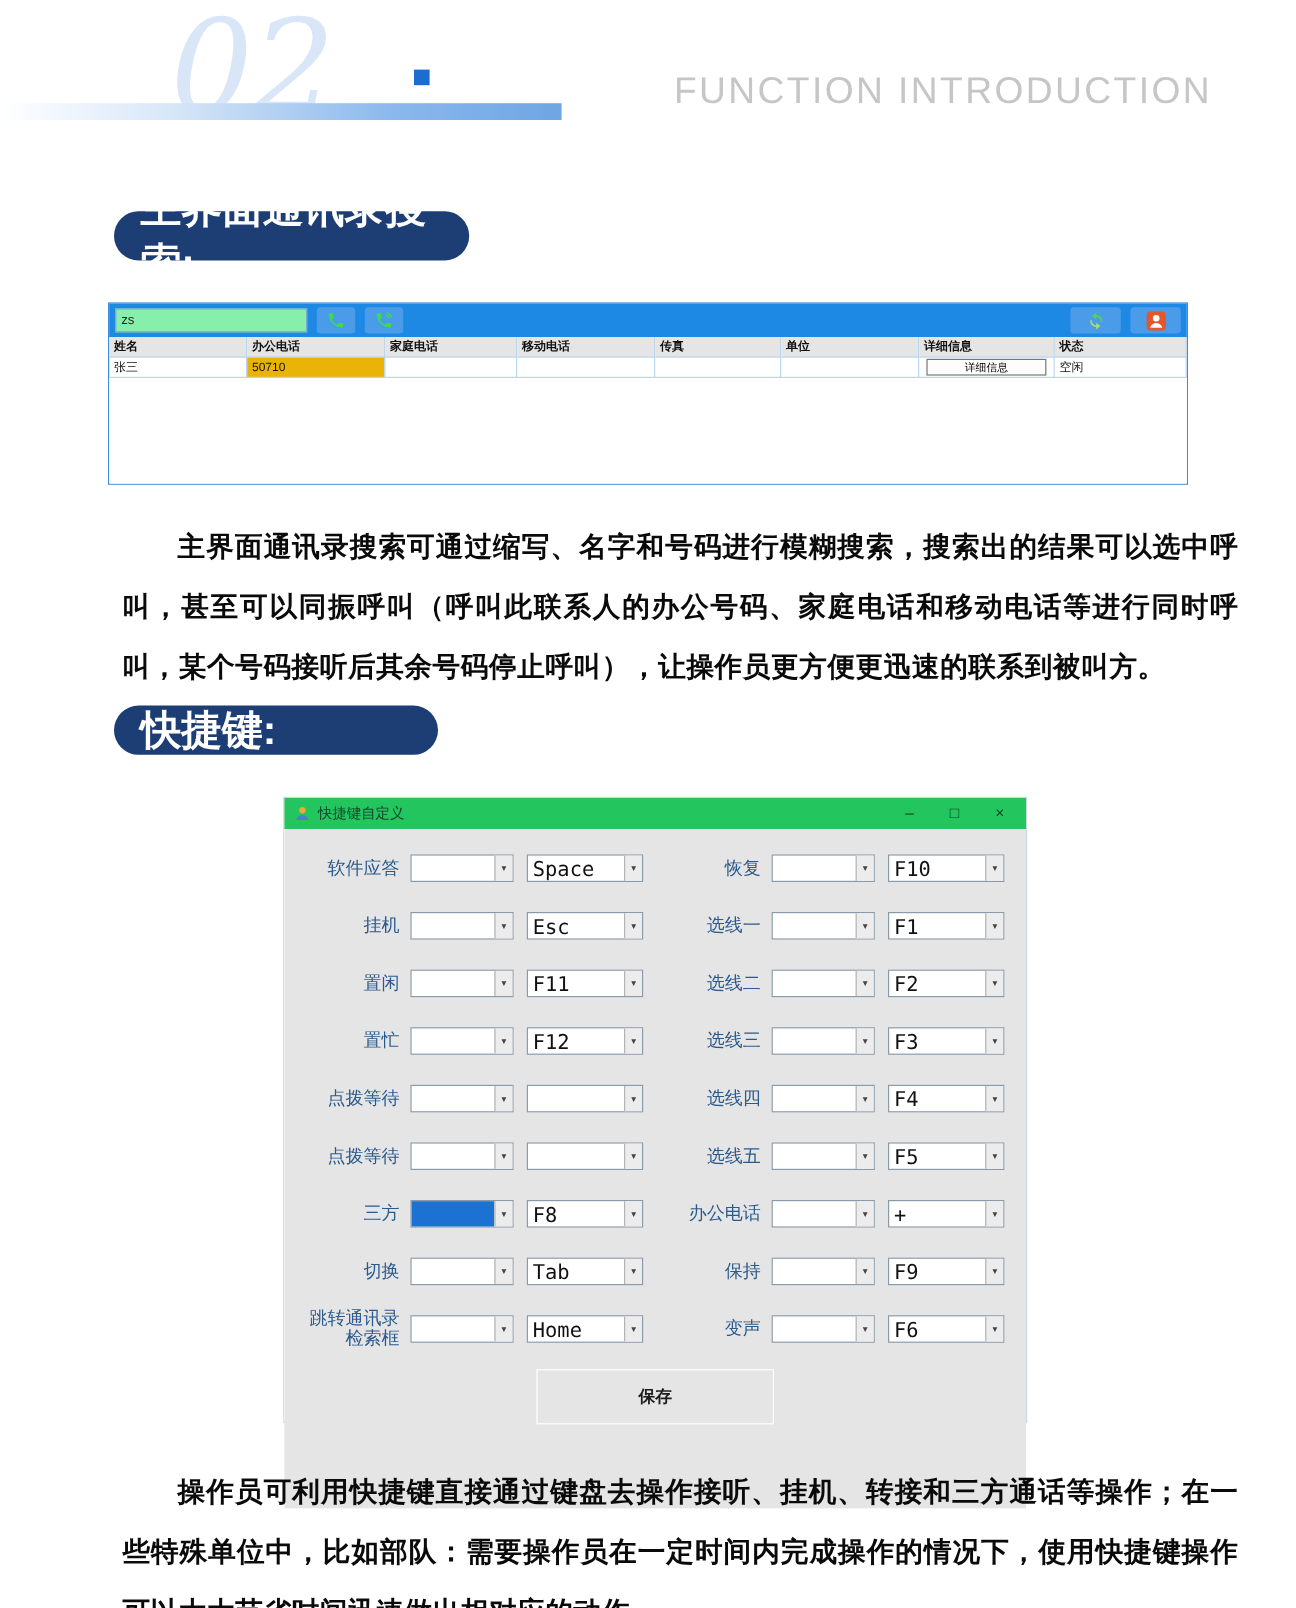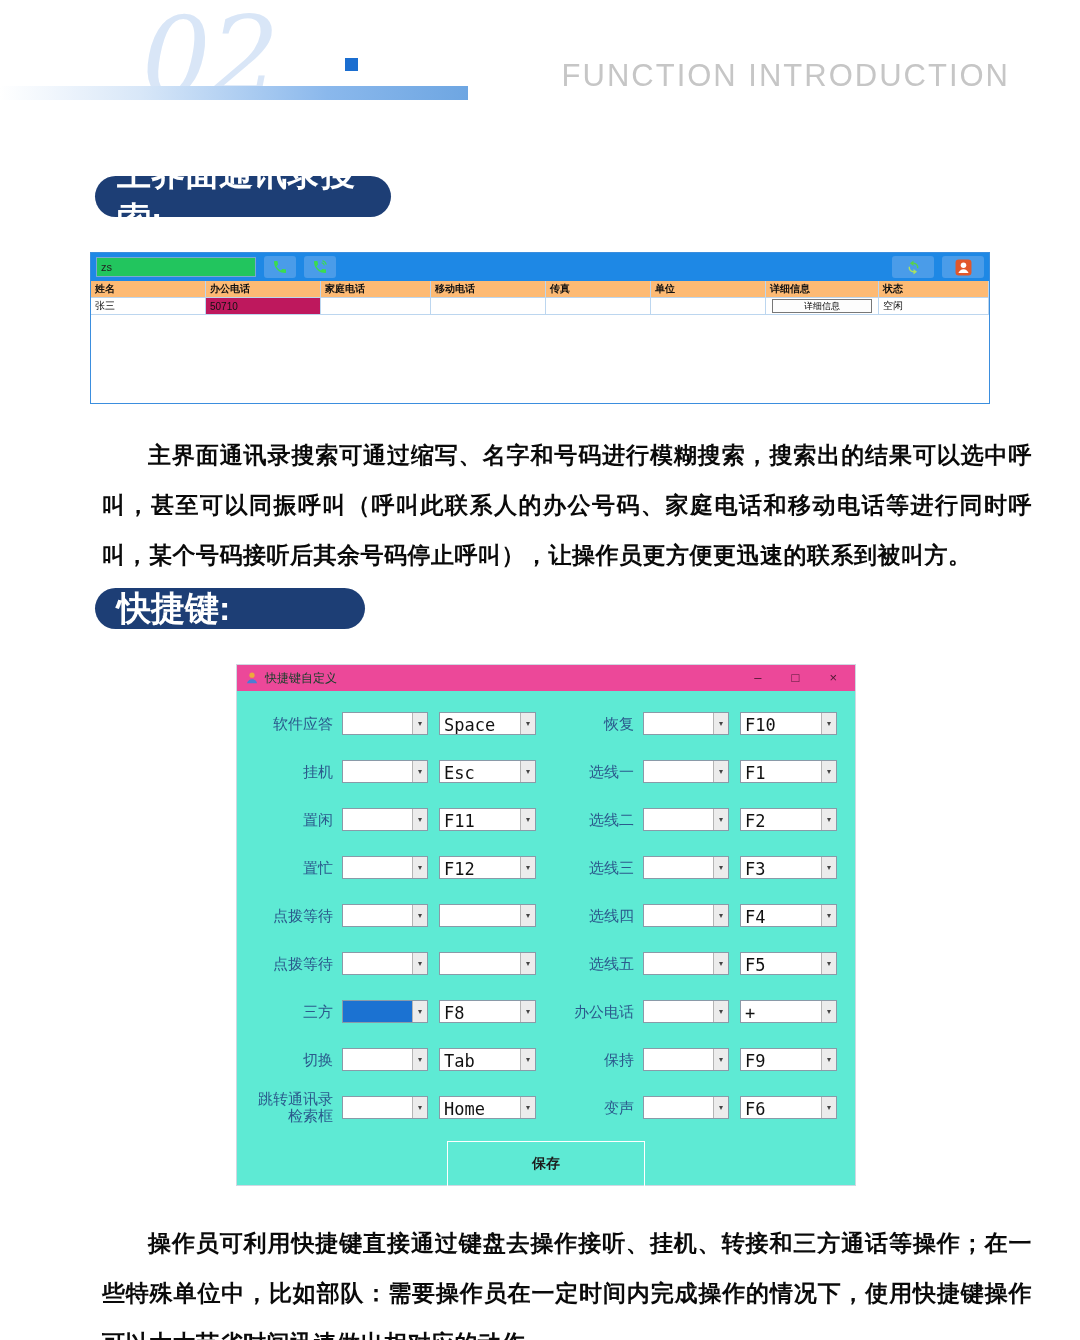--- a/index.html
+++ b/index.html
@@ -24,44 +24,44 @@
   
   .para{position:absolute;left:90px;width:930px;font-size:23px;font-weight:700;color:#0a0a0a;
         line-height:50px;text-align:justify;text-indent:2em;margin:12px;letter-spacing:.5px;}
   .para1{top:418px;}
   .para2{top:1206px;}
 
   
   .contacts{position:absolute;left:90px;top:252px;width:900px;height:152px;box-sizing:border-box;
             border:1px solid #3b8ede;background:#fff;font-family:"Liberation Sans",sans-serif;}
   .toolbar{height:28px;background:#1e88e5;display:flex;align-items:center;padding:0 5px;box-sizing:border-box;}
-  .search{width:160px;height:20px;border:1px solid #7aa7d4;background:#22c55e;font-size:11px;
+  .search{width:160px;height:20px;border:1px solid #7aa7d4;background:#86efac;font-size:11px;
           padding:0 4px;box-sizing:border-box;color:#222;font-family:"Liberation Sans",sans-serif;}
   .tbtn{height:22px;width:32px;margin-left:8px;background:#4a9ce9;border:none;border-radius:3px;
         display:flex;align-items:center;justify-content:center;padding:0;cursor:pointer;}
   .toolbar .spacer{flex:1;}
   .tbtn.wide{width:42px;}
   .tgrid{display:grid;grid-template-columns:115px 115px 110px 115px 105px 115px 113px auto;}
   .th,.td{border-right:1px solid #bcd6ef;border-bottom:1px solid #bcd6ef;font-size:10px;color:#111;
           padding:2px 4px;height:17px;box-sizing:border-box;display:flex;align-items:center;overflow:hidden;}
-  .th{font-weight:700;background:#fdba74;}
-  .td-office{background:#be185d;}
+  .th{font-weight:700;background:#e5e5e5;}
+  .td-office{background:#eab308;}
   .td-detail{justify-content:center;padding:1px 4px;}
   .detail-btn{width:100px;height:14px;font-size:9px;background:#fdfdfd;border:1px solid #777;
               display:flex;align-items:center;justify-content:center;padding:0;font-family:"Liberation Sans",sans-serif;}
   .tbody-empty{height:88px;background:#fff;}
 
   
   .dialog{position:absolute;left:237px;top:665px;width:618px;height:520px;box-sizing:border-box;
           box-shadow:0 0 0 1px #cfd8e2;}
-  .titlebar{height:26px;background:#ec4899;display:flex;align-items:center;padding:0 8px;box-sizing:border-box;}
+  .titlebar{height:26px;background:#22c55e;display:flex;align-items:center;padding:0 8px;box-sizing:border-box;}
   .win-title{font-size:12px;color:#17402a;margin-left:6px;flex:1;}
   .win-controls{display:flex;gap:30px;padding-right:10px;}
   .win-controls span{font-size:13px;color:rgba(0,0,0,.68);line-height:26px;cursor:pointer;}
-  .dialog-body{height:494px;background:#5eead4;box-sizing:border-box;padding:8px 8px 0 8px;}
+  .dialog-body{height:566px;background:#e5e5e5;box-sizing:border-box;padding:8px 8px 0 8px;}
   .krow{display:flex;height:48px;align-items:center;}
   .kgroup{display:flex;align-items:center;width:50%;box-sizing:border-box;}
   .klabel{width:88px;text-align:right;margin-right:9px;font-size:15px;line-height:17px;color:#2b5a8c;}
   .dd{display:flex;height:23px;background:#fff;border:1px solid #8a9aa8;box-sizing:border-box;cursor:pointer;}
   .dd1{width:86px;}
   .dd2{width:97px;margin-left:11px;}
   .ddval{flex:1;font-family:"DejaVu Sans Mono",monospace;font-size:17px;color:#111;
          padding:2px 12px 0 4px;overflow:hidden;white-space:nowrap;}
   .dd.selected .ddval{background:#1b72d2;}
   .ddarrow{width:14px;background:#ececec;border-left:1px solid #b5b5b5;display:flex;

